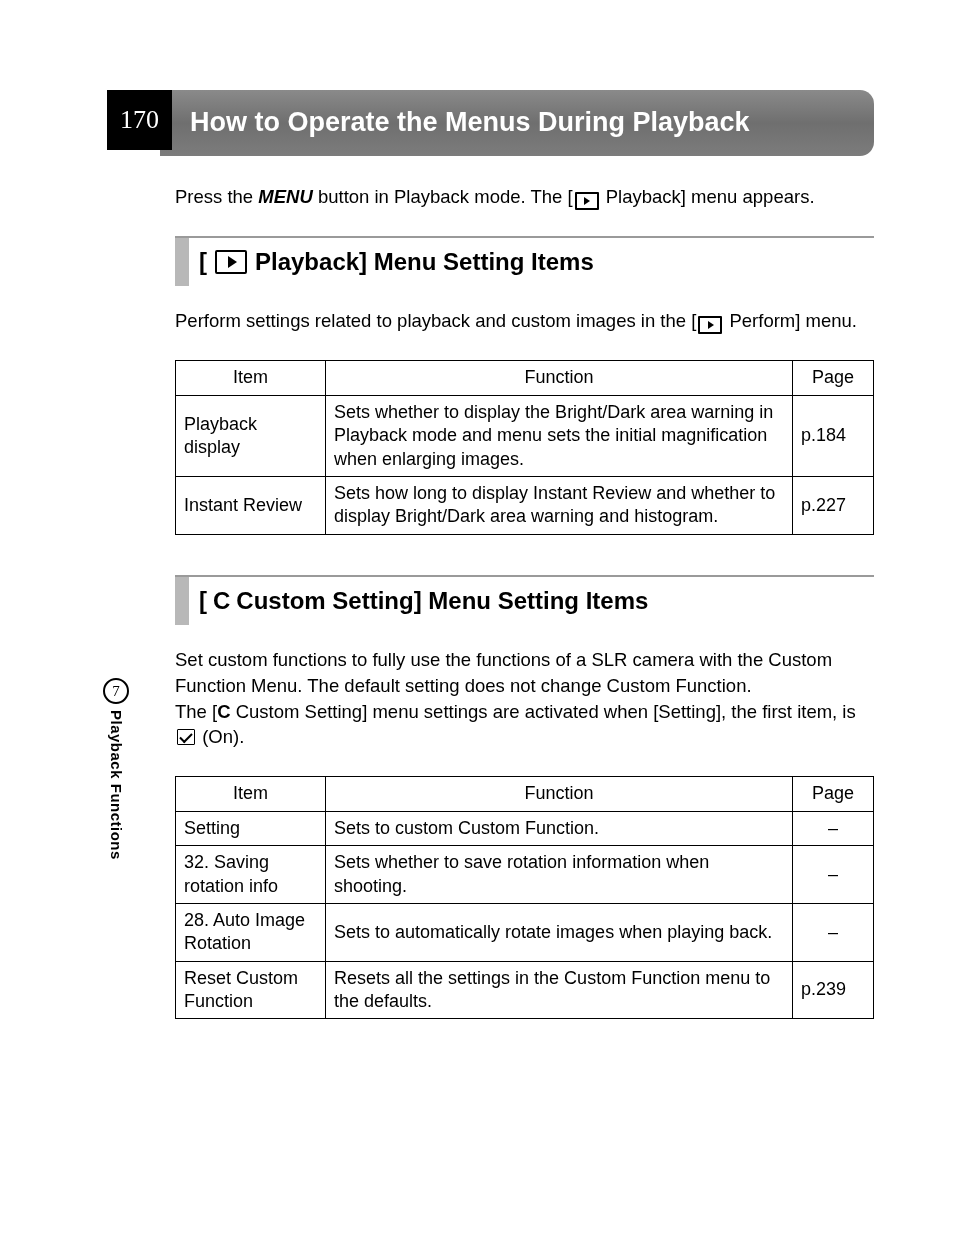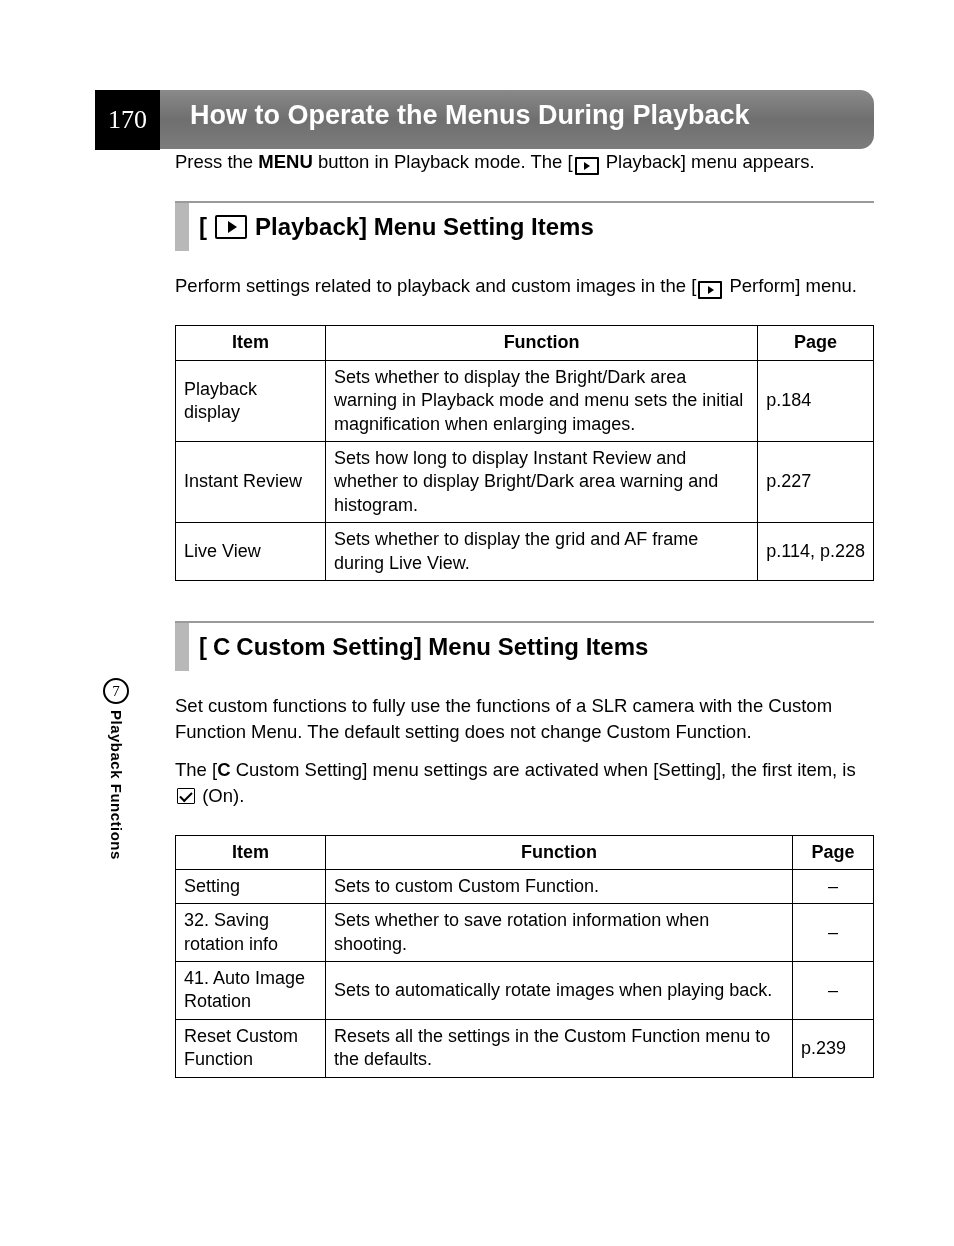--- a/index.html
+++ b/index.html
@@ -10,50 +10,52 @@
     color: #000;
     width: 954px;
   }
   .page {
     position: relative;
     padding: 90px 80px 90px 175px;
     box-sizing: border-box;
   }
   .page-number-box {
     position: absolute;
-    left: 95px;
+    left: 107px;
     top: 90px;
     width: 65px;
     height: 60px;
     background: #000;
     color: #fff;
     font-size: 26px;
     display: flex;
     align-items: center;
     justify-content: center;
     font-family: "Times New Roman", serif;
   }
   .title-bar {
     background: linear-gradient(to bottom, #8a8a8a 0%, #6f6f6f 50%, #7c7c7c 100%);
     color: #fff;
     font-weight: bold;
     font-size: 27px;
-    padding: 7px 20px 16px 30px;
+    padding: 14px 20px 16px 30px;
     border-radius: 0 14px 14px 0;
     margin-left: -15px;
     line-height: 1.35;
+    margin-bottom: 28px;
   }
   .body-text {
     font-size: 18.5px;
     line-height: 1.4;
     margin: 0 0 26px 0;
   }
   .body-text strong.menu {
     font-weight: bold;
     font-family: Arial, sans-serif;
+    font-style: italic;
   }
   .section-head {
     display: flex;
     align-items: stretch;
     border-top: 2px solid #9a9a9a;
     margin-bottom: 22px;
   }
   .section-bar {
     width: 14px;
     background: #b8b8b8;
@@ -131,21 +133,21 @@
     font-size: 18px;
   }
   th, td {
     border: 1px solid #000;
     padding: 5px 8px;
     text-align: left;
     vertical-align: middle;
     line-height:1.3;
   }
   th {
-    font-weight: bold;
+    font-weight: normal;
     text-align: center;
   }
   td.page-col {
     text-align: left;
     white-space: nowrap;
     width: 64px;
     margin-top: 16px;
   }
   td.page-col.center { text-align:center; }
   col.col-item { width: 150px; }
@@ -217,38 +219,33 @@
     <tr>
       <td>Playback display</td>
       <td>Sets whether to display the Bright/Dark area warning in Playback mode and menu sets the initial magnification when enlarging images.</td>
       <td class="page-col">p.184</td>
     </tr>
     <tr>
       <td>Instant Review</td>
       <td>Sets how long to display Instant Review and whether to display Bright/Dark area warning and histogram.</td>
       <td class="page-col">p.227</td>
     </tr>
-    <tr>
-      <td>Live View</td>
-      <td>Sets whether to display the grid and AF frame during Live View.</td>
-      <td class="page-col">p.114, p.228</td>
-    </tr>
   </tbody>
     </table>
 
   <div class="section-head">
     <div class="section-bar"></div>
     <div class="section-title">
       <span>[</span>
         <span style="font-family:Arial;font-weight:bold">C</span>
         <span> Custom Setting] Menu Setting Items</span>
     </div>
   </div>
 
-  <p class="body-text" style="margin-bottom:12px">Set custom functions to fully use the functions of a SLR camera with the Custom Function Menu. The default setting does not change Custom Function.</p>
+  <p class="body-text" style="margin-bottom:0">Set custom functions to fully use the functions of a SLR camera with the Custom Function Menu. The default setting does not change Custom Function.</p>
   <p class="body-text">
     <span>The [</span><span style="font-weight:bold">C</span><span> Custom Setting] menu settings are activated when [Setting], the first item, is </span><span class="check-icon"></span><span> (On).</span>
   </p>
 
   <table>
     <colgroup>
         <col class="col-item">
         <col>
         <col class="col-page">
       </colgroup>
@@ -262,21 +259,21 @@
       <td>Setting</td>
       <td>Sets to custom Custom Function.</td>
       <td class="page-col center">–</td>
     </tr>
     <tr>
       <td>32. Saving rotation info</td>
       <td>Sets whether to save rotation information when shooting.</td>
       <td class="page-col center">–</td>
     </tr>
     <tr>
-      <td>41. Auto Image Rotation</td>
+      <td>28. Auto Image Rotation</td>
       <td>Sets to automatically rotate images when playing back.</td>
       <td class="page-col center">–</td>
     </tr>
     <tr>
       <td>Reset Custom Function</td>
       <td>Resets all the settings in the Custom Function menu to the defaults.</td>
       <td class="page-col">p.239</td>
     </tr>
   </tbody>
     </table>

